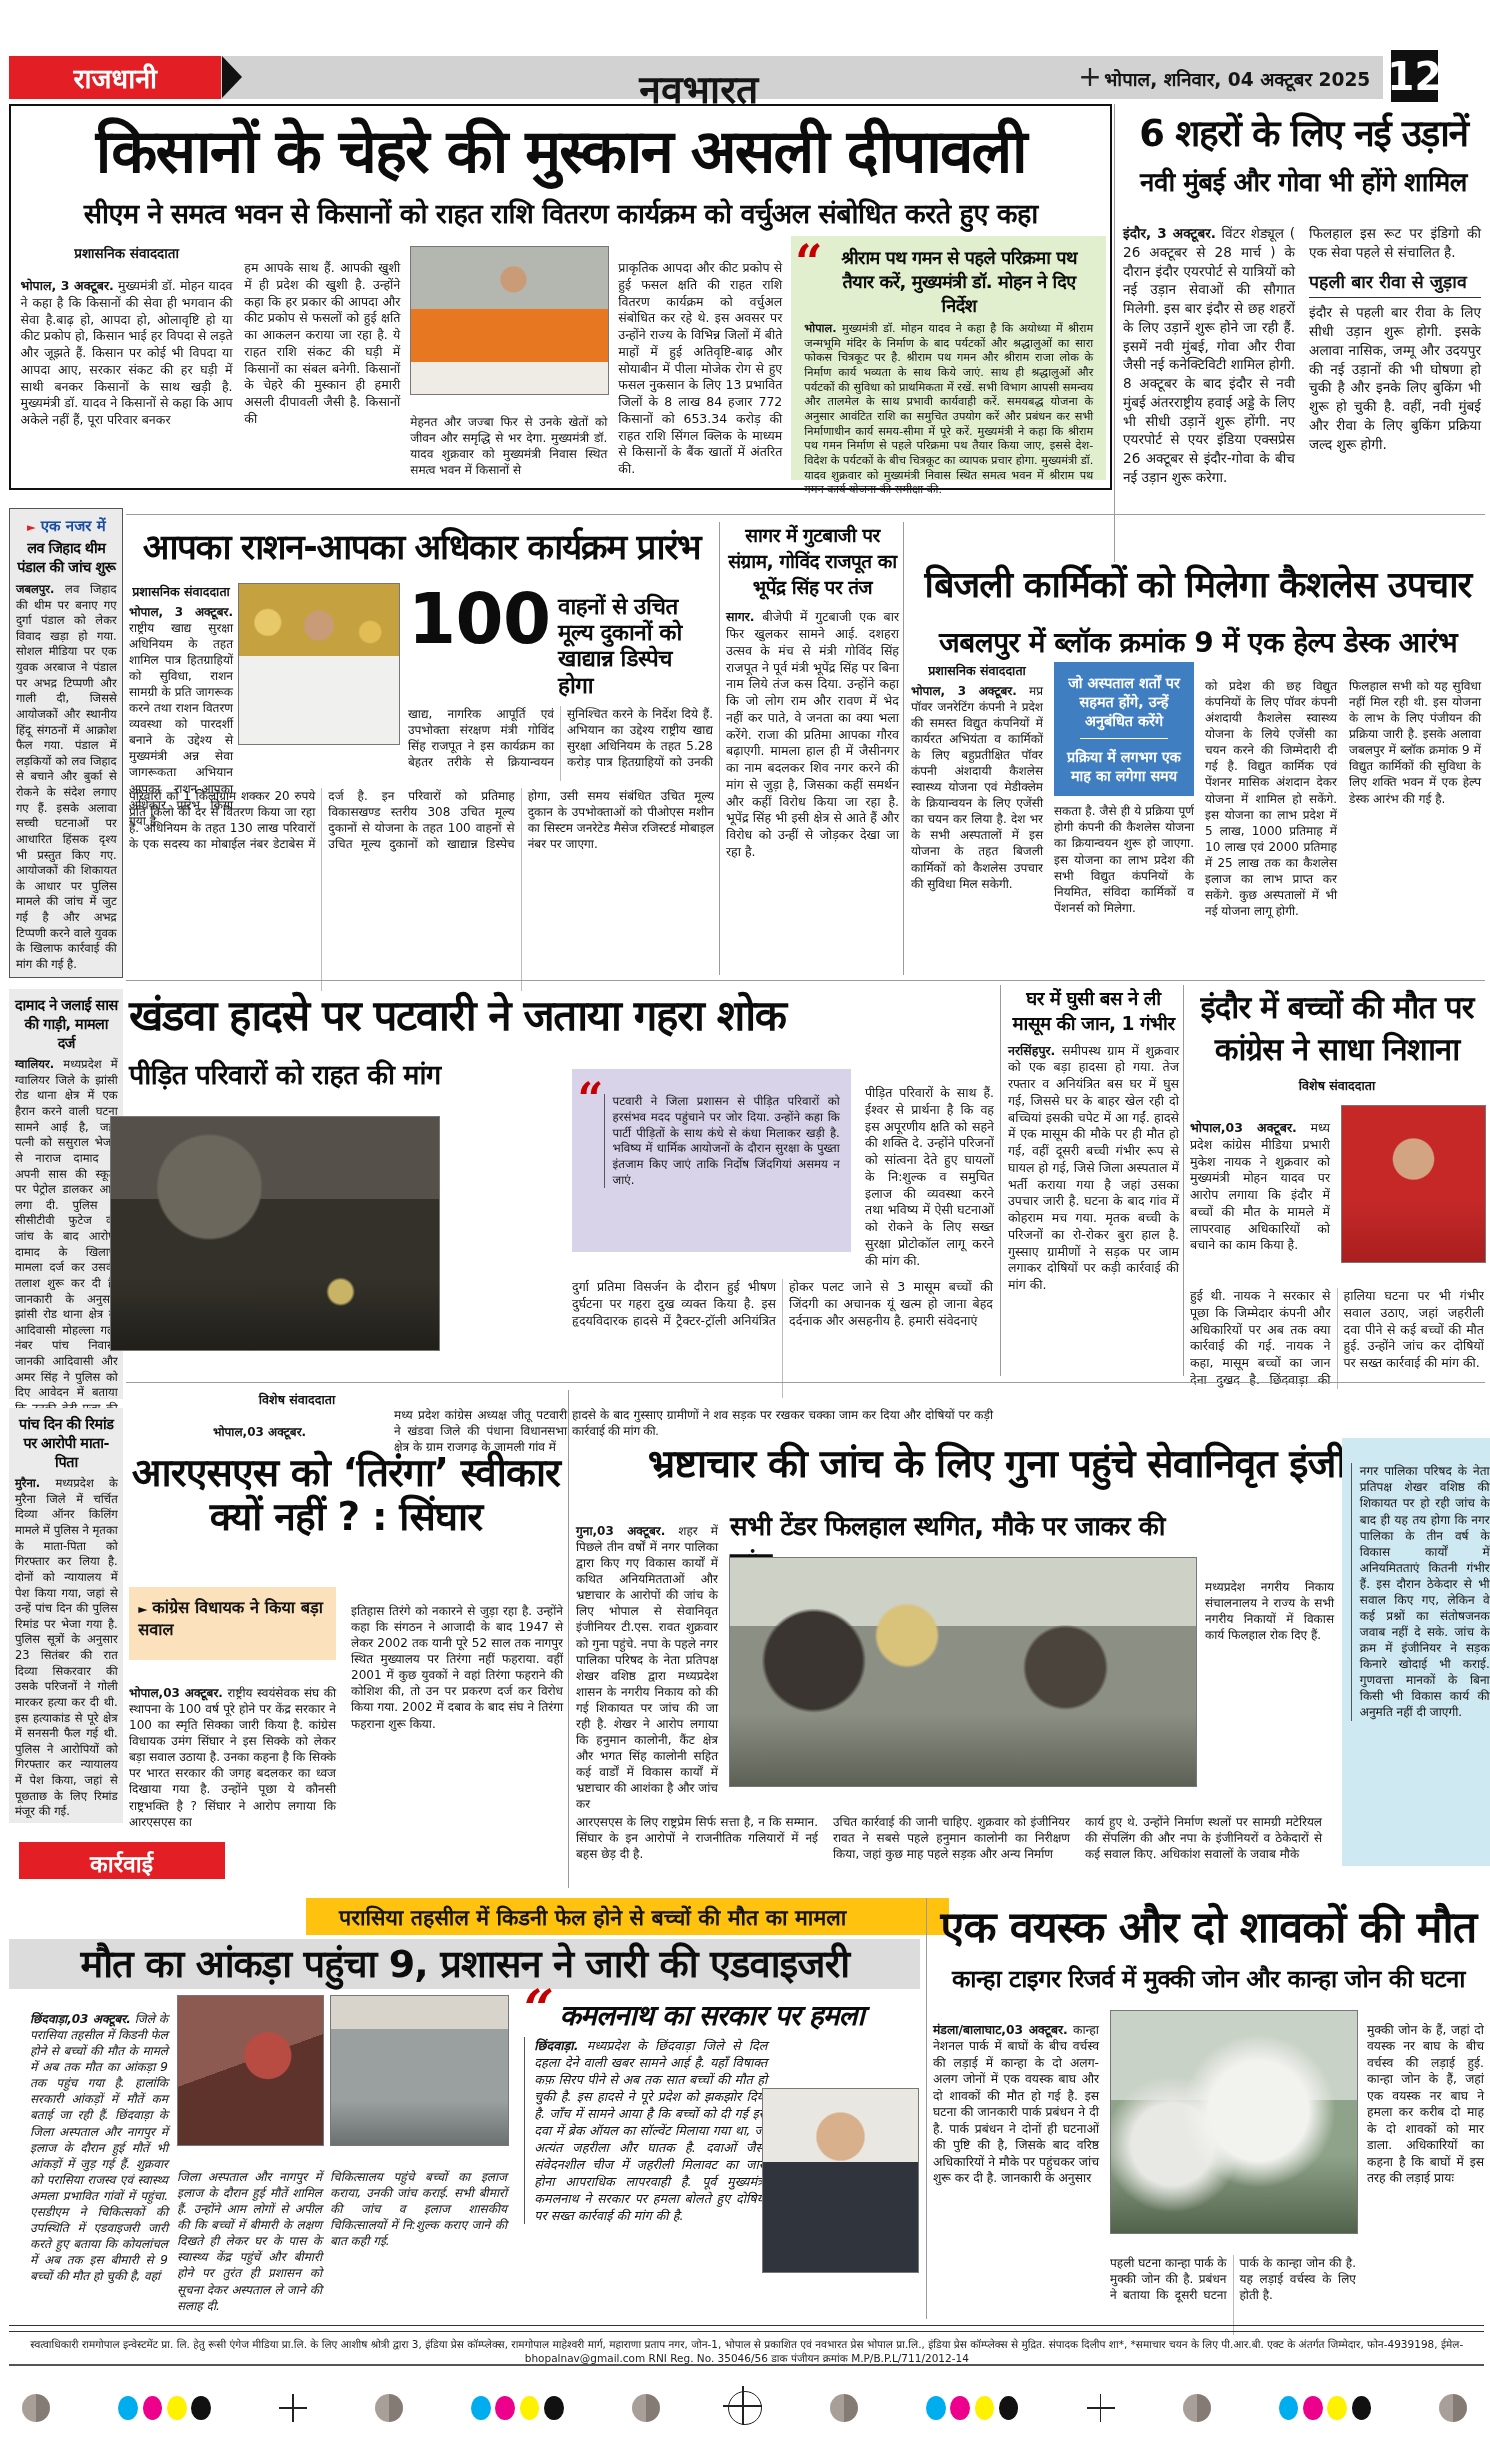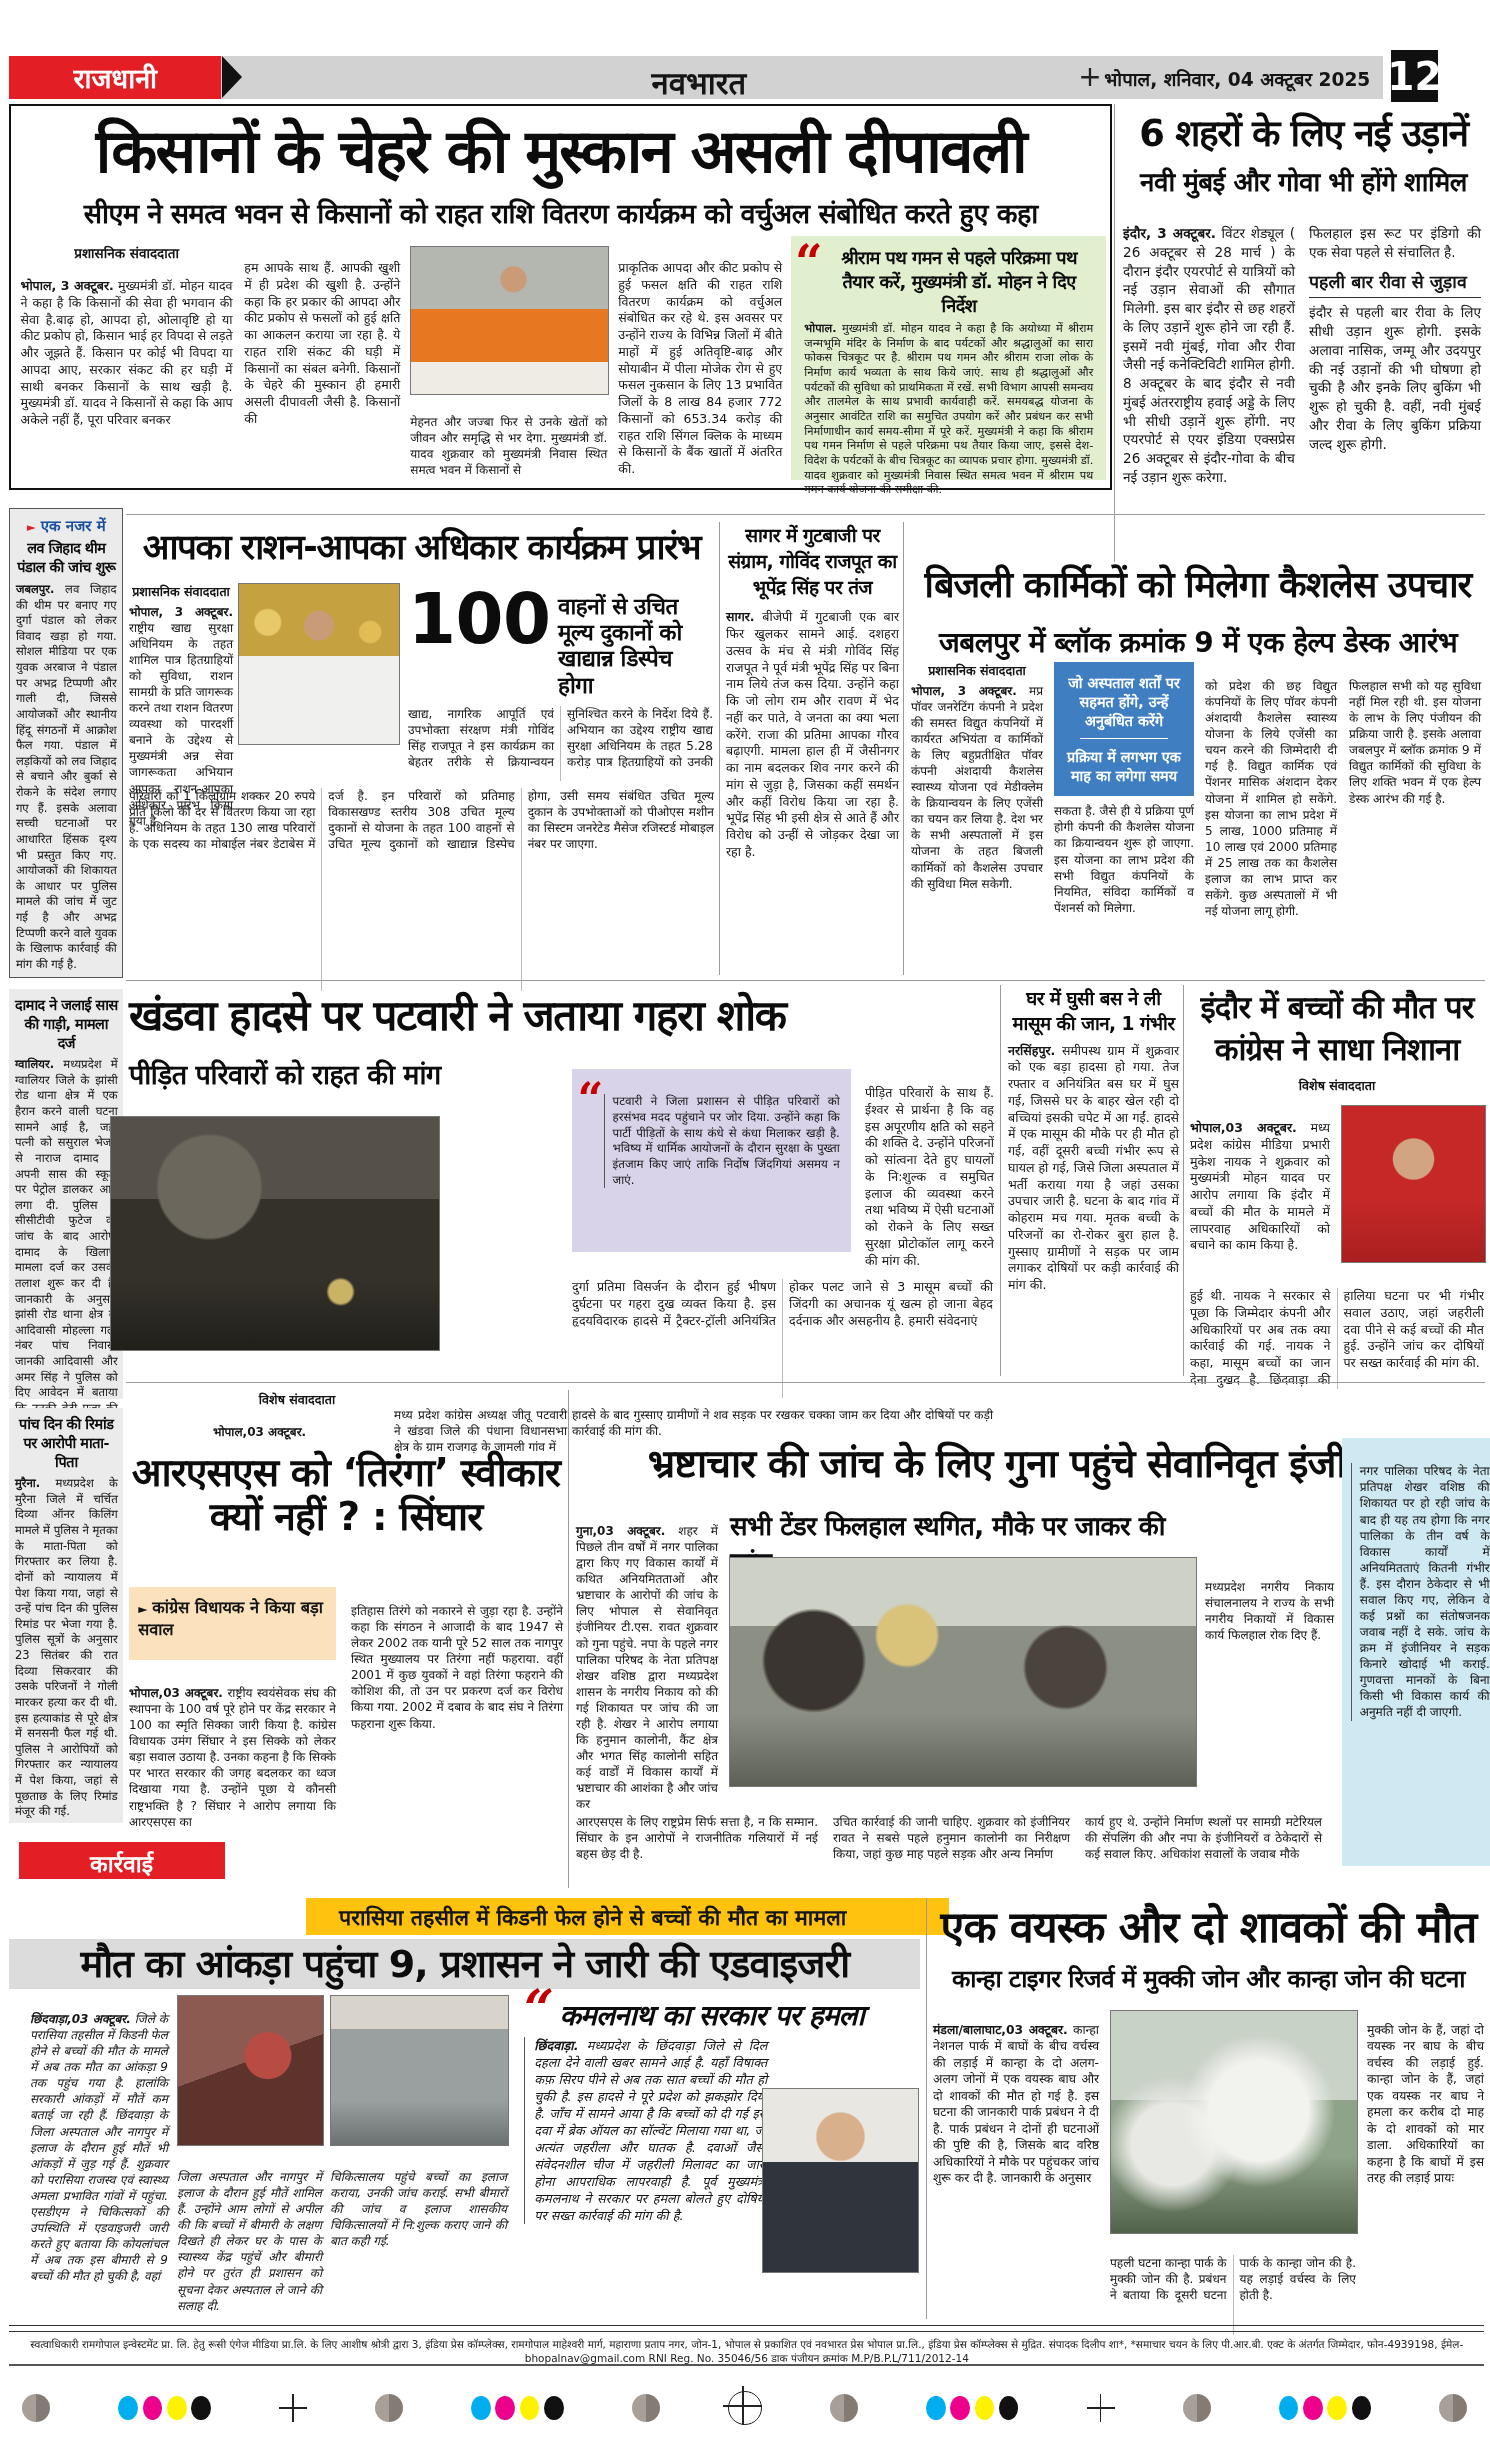--- a/index.html
+++ b/index.html
@@ -77,21 +77,21 @@
 </head>
 <body>
 
 <div class="page">
 
   <div class="abs hdr-bar" style="left:9.3px;top:56px;width:1374px;height:43px;">
     <div class="abs hdr-tag" style="left:0;top:0;width:212px;height:43px;">
       <span class="b" style="font-size:27px;">राजधानी</span>
       <span class="pt"></span>
     </div>
-    <div class="abs b ctr" style="left:522px;top:4.7px;width:335px;font-size:31px;">नवभारत</div>
+    <div class="abs b ctr" style="left:522px;top:4.7px;width:335px;font-size:39px;">नवभारत</div>
     <div class="abs" style="left:1069px;top:3.7px;font-size:28px;color:#222;">+</div>
     <div class="abs b" style="right:13px;top:10.2px;font-size:18.6px;">भोपाल, शनिवार, 04 अक्टूबर 2025</div>
   </div>
   <div class="abs pgnum" style="left:1391px;top:50px;width:47px;height:52px;font-size:39px;font-weight:bold;">12</div>
 
   <div class="abs box-border" style="left:9.3px;top:104px;width:1099px;height:382px;">
     <div class="abs hl ctr" style="left:0;top:1.9px;width:100%;font-size:60px;white-space:nowrap;letter-spacing:-1.9px;">किसानों के चेहरे की मुस्कान असली दीपावली</div>
     <div class="abs hl ctr" style="left:0;top:88px;width:100%;font-size:27px;">सीएम ने समत्व भवन से किसानों को राहत राशि वितरण कार्यक्रम को वर्चुअल संबोधित करते हुए कहा</div>
 
     <div class="abs" style="left:9.3px;top:138px;width:212px;">
@@ -222,21 +222,21 @@
     <div class="abs t j c2" style="left:443px;top:278px;width:421px;height:119px;overflow:hidden;">दुर्गा प्रतिमा विसर्जन के दौरान हुई भीषण दुर्घटना पर गहरा दुख व्यक्त किया है. इस हृदयविदारक हादसे में ट्रैक्टर-ट्रॉली अनियंत्रित होकर पलट जाने से 3 मासूम बच्चों की जिंदगी का अचानक यूं खत्म हो जाना बेहद दर्दनाक और असहनीय है. हमारी संवेदनाएं</div>
     <div class="abs" style="left:84px;top:406px;width:354px;">
       <div style="display:flex;gap:13px;">
         <div style="width:168px;">
           <div class="b ctr" style="font-size:12.6px;">विशेष संवाददाता</div>
           <div class="t j" style="font-size:12px;"><span class="b">भोपाल,03 अक्टूबर.</span></div>
         </div>
         <div class="t j" style="width:173px;font-size:12px;">मध्य प्रदेश कांग्रेस अध्यक्ष जीतू पटवारी ने खंडवा जिले की पंधाना विधानसभा क्षेत्र के ग्राम राजगढ़ के जामली गांव में</div>
       </div>
     </div>
-    <div class="abs t j" style="left:443px;top:406px;width:421px;font-size:12px;">हादसे के बाद गुस्साए ग्रामीणों ने शव सड़क पर रखकर चक्का जाम कर दिया और दोषियों पर कड़ी कार्रवाई की मांग की.</div>
+    <div class="abs t j" style="left:443px;top:406px;width:421px;font-size:12px;font-family:Liberation Serif, serif;">हादसे के बाद गुस्साए ग्रामीणों ने शव सड़क पर रखकर चक्का जाम कर दिया और दोषियों पर कड़ी कार्रवाई की मांग की.</div>
   </div>
 
   <div class="rule-v" style="left:1000px;top:985px;height:391px;"></div>
   <div class="abs" style="left:1008px;top:985px;width:171px;height:391px;">
     <div class="hl ctr" style="font-size:18.6px;">घर में घुसी बस ने ली मासूम की जान, 1 गंभीर</div>
     <div class="t j" style="margin-top:7.5px;">
       <span class="b">नरसिंहपुर.</span>
       <span>समीपस्थ ग्राम में शुक्रवार को एक बड़ा हादसा हो गया. तेज रफ्तार व अनियंत्रित बस घर में घुस गई, जिससे घर के बाहर खेल रही दो बच्चियां इसकी चपेट में आ गईं. हादसे में एक मासूम की मौके पर ही मौत हो गई, वहीं दूसरी बच्ची गंभीर रूप से घायल हो गई, जिसे जिला अस्पताल में भर्ती कराया गया है जहां उसका उपचार जारी है. घटना के बाद गांव में कोहराम मच गया. मृतक बच्ची के परिजनों का रो-रोकर बुरा हाल है. गुस्साए ग्रामीणों ने सड़क पर जाम लगाकर दोषियों पर कड़ी कार्रवाई की मांग की.</span>
     </div>
   </div>

